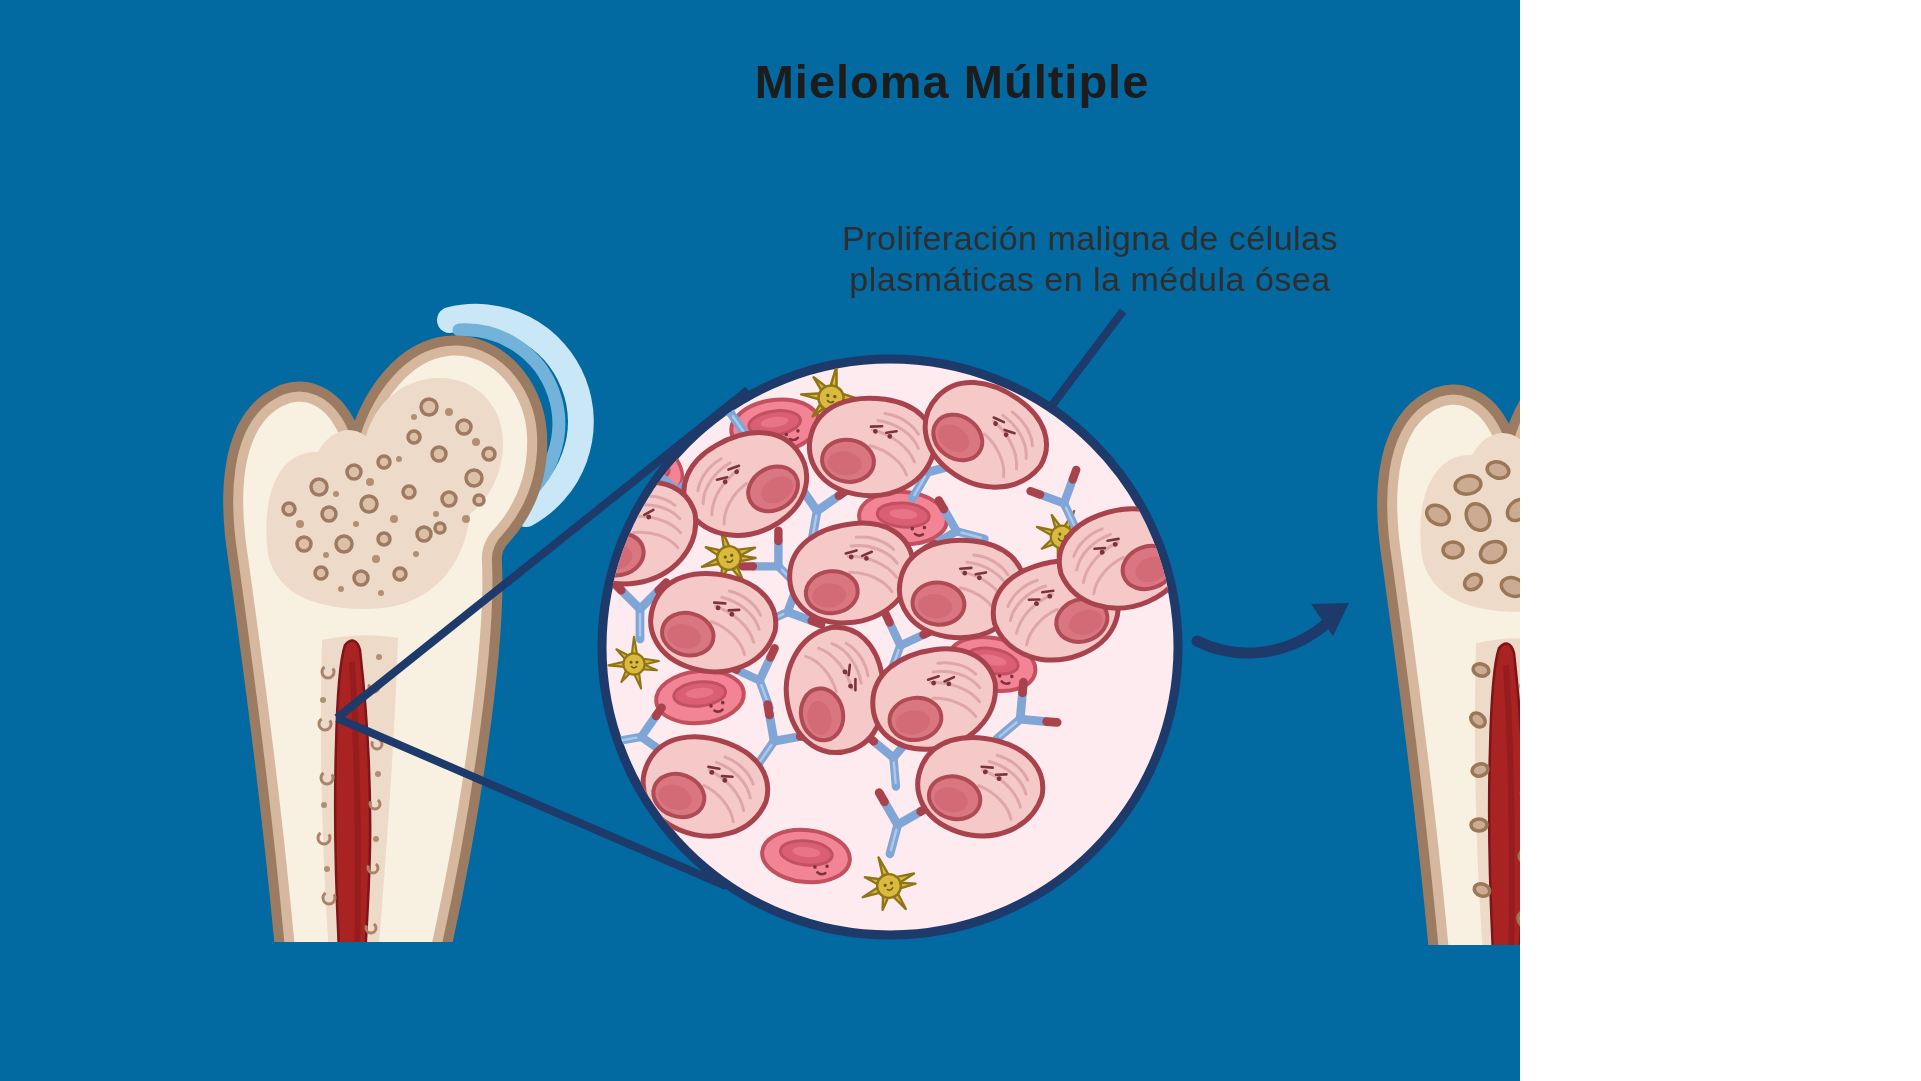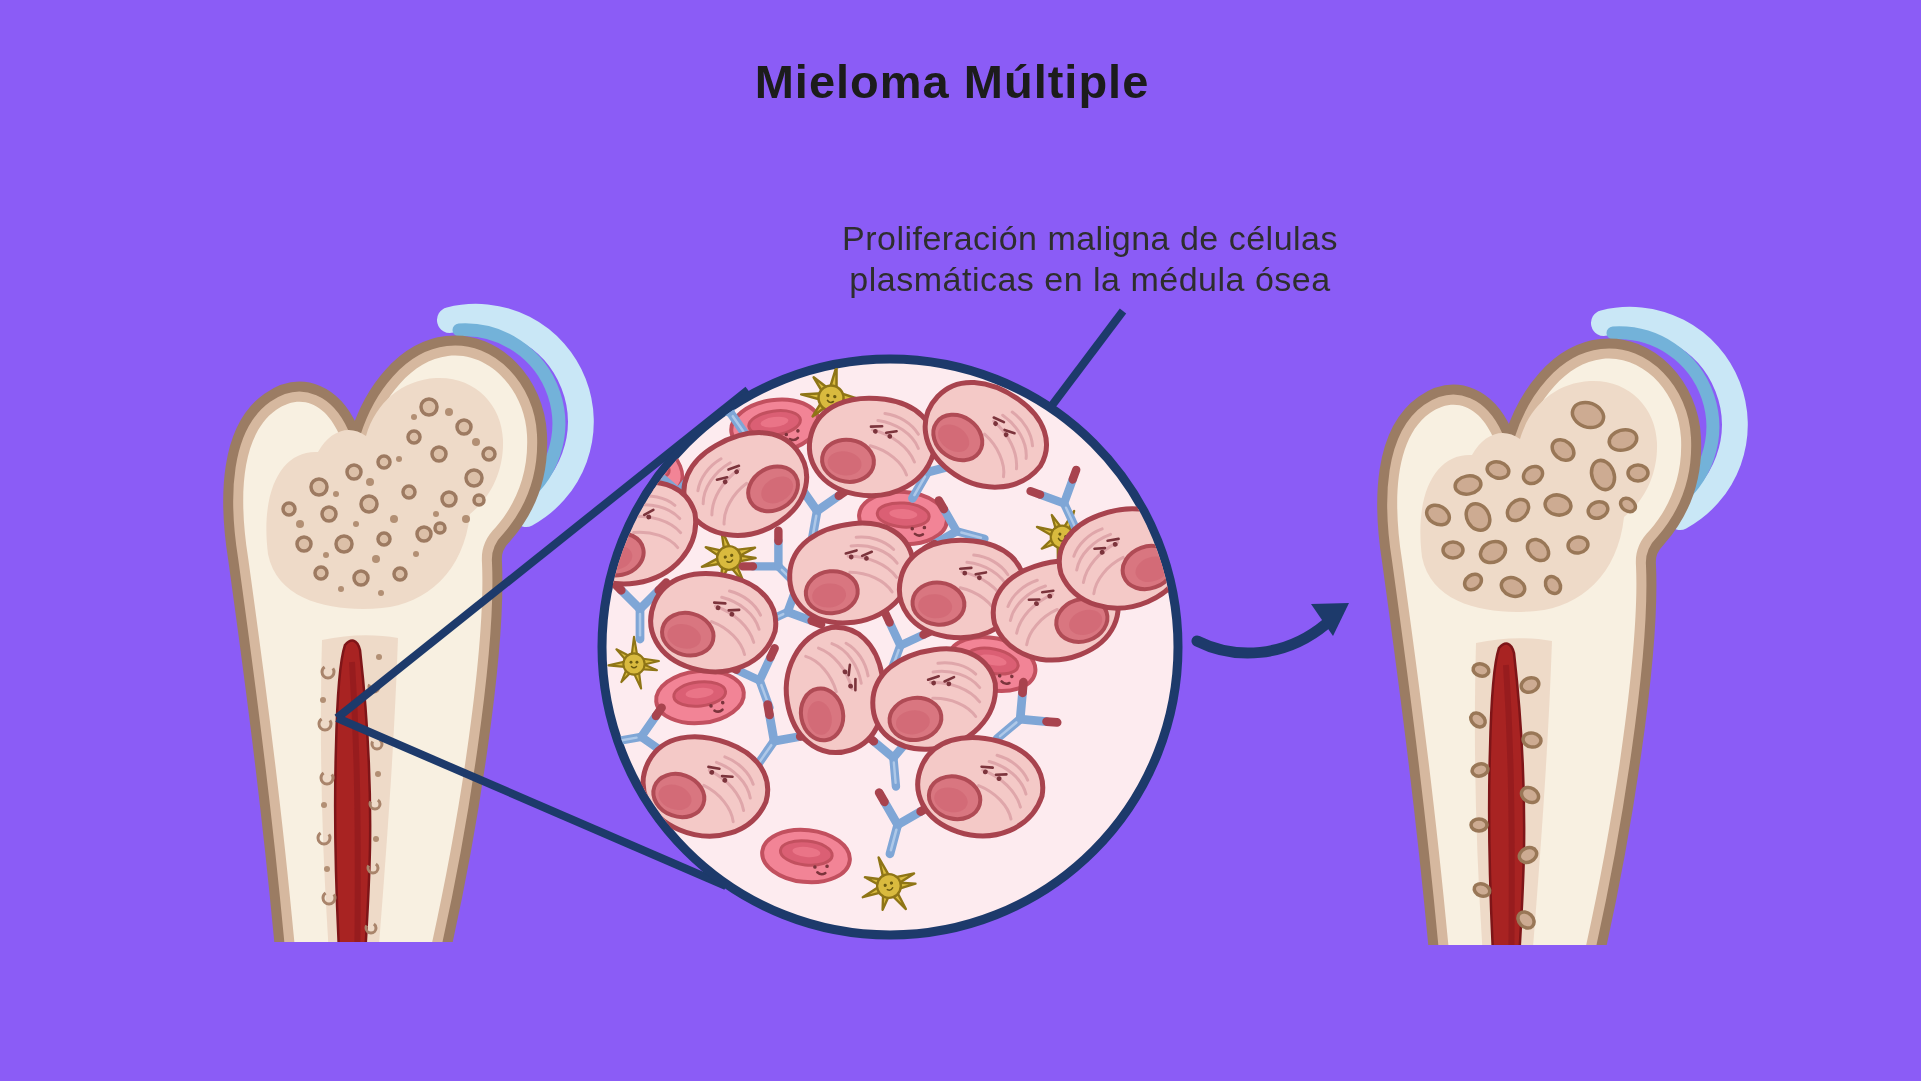--- a/index.html
+++ b/index.html
@@ -1,16 +1,16 @@
 <!DOCTYPE html>
 <html><head>
 <meta charset="utf-8">
 <style>
   html,body{margin:0;padding:0;background:#ffffff;}
-  .canvas{position:relative;width:1921px;height:1081px;background:#8b5cf6;overflow:hidden;
+  .canvas{position:relative;width:1520px;height:1081px;background:#0369a1;overflow:hidden;
           font-family:"Liberation Sans", sans-serif;}
   svg{display:block}
   text{font-family:"Liberation Sans", sans-serif;}
   .title-text{font-size:47px;font-weight:bold;fill:#1c1c1c;letter-spacing:1px;}
   .annot-text{font-size:34px;font-weight:400;fill:#2e2e2e;letter-spacing:0.5px;}
   .navy{stroke:#1d3a6b;}
   
   .ring{fill:#dcc0a8;stroke:#9d7a61;stroke-width:3.5;}
   .dot{fill:#b28f74;}
   .spk{fill:none;stroke:#a9846b;stroke-width:3;}

